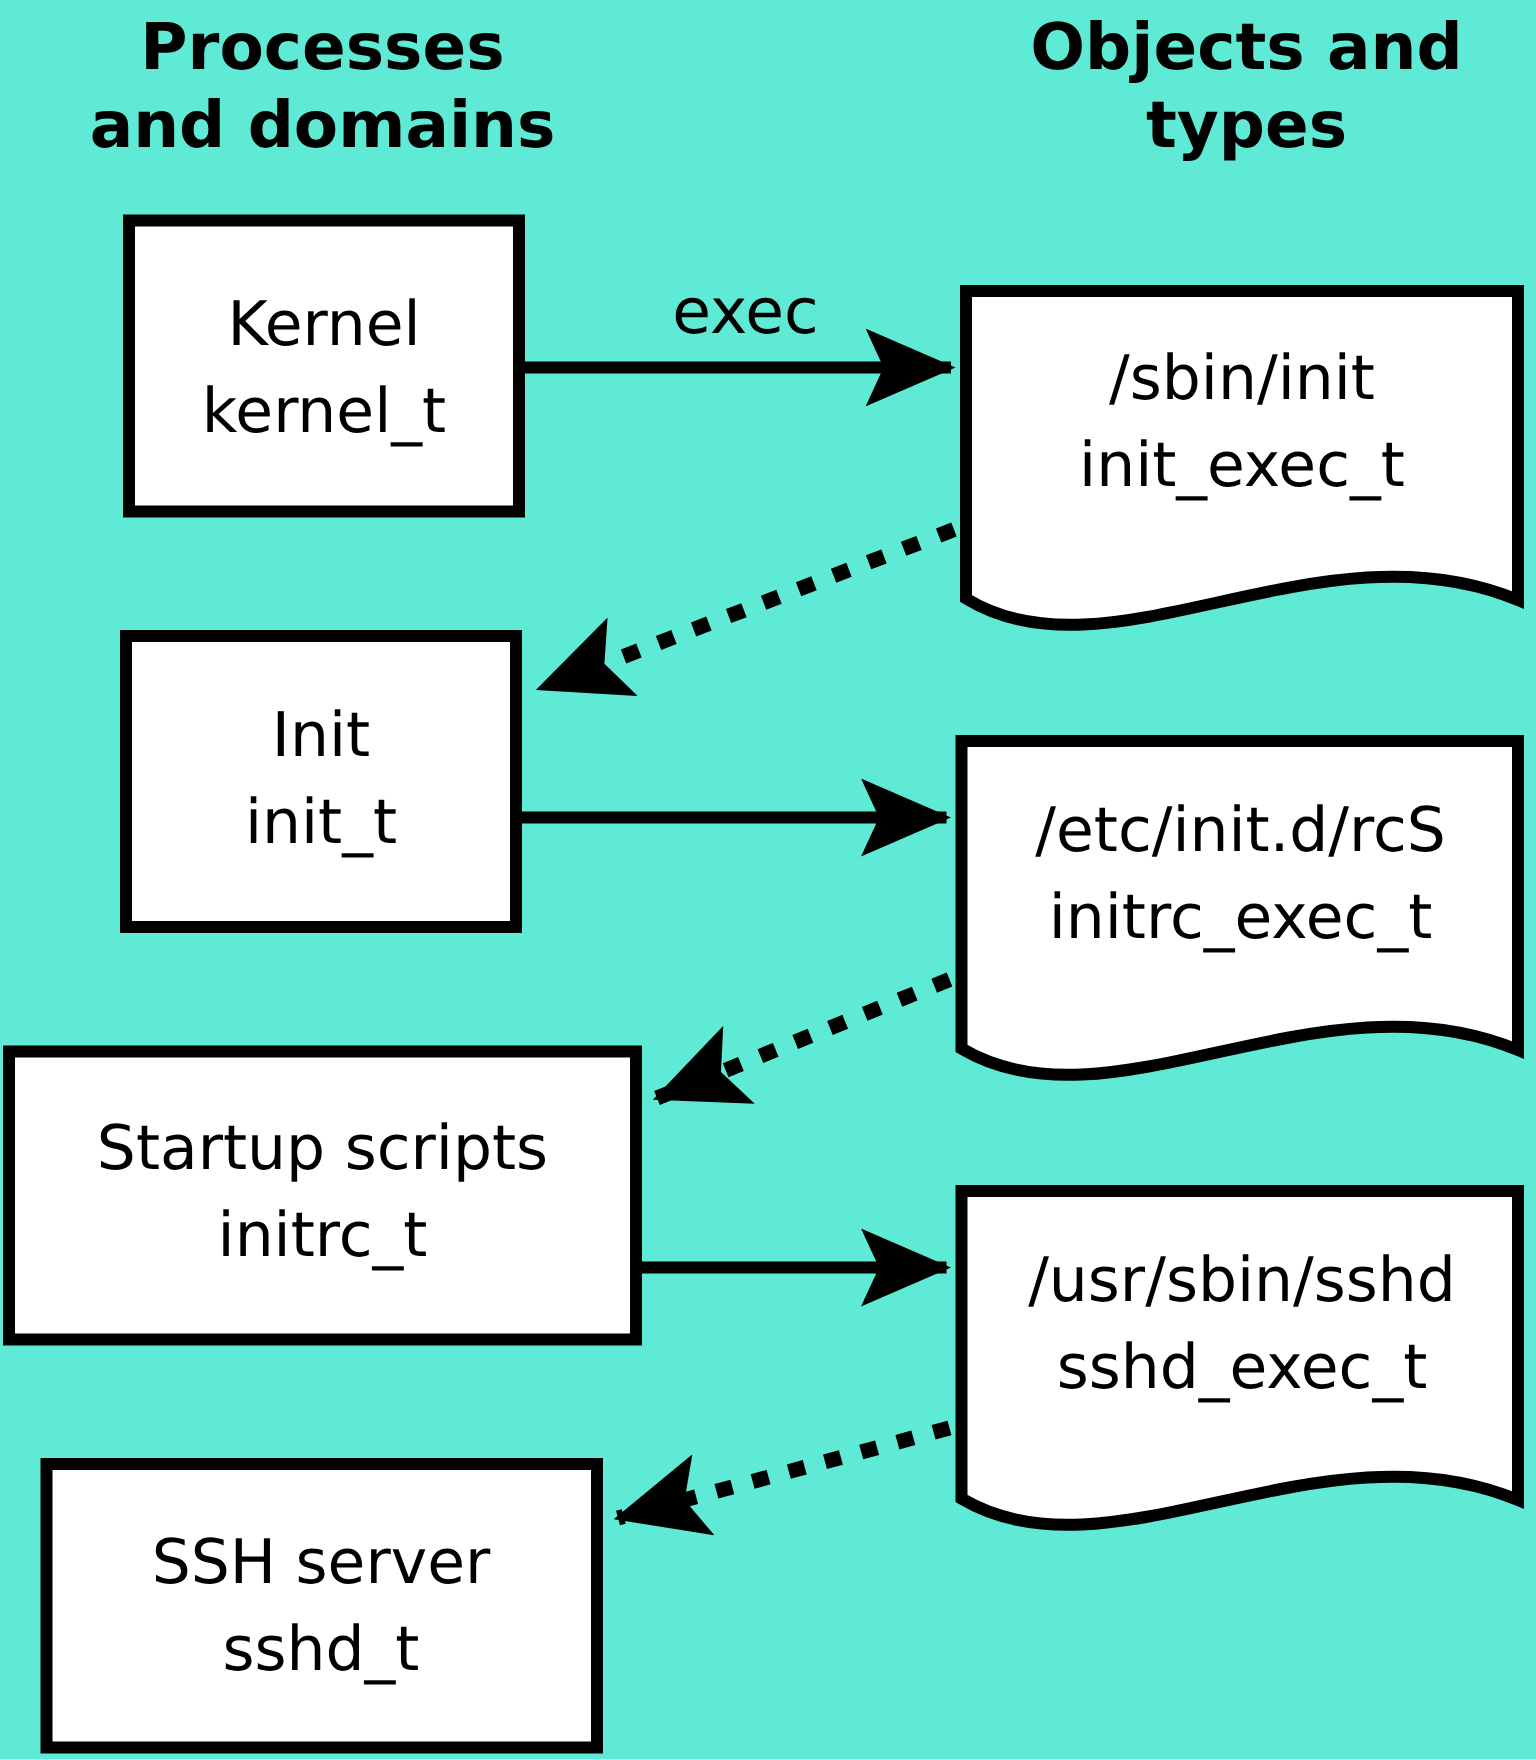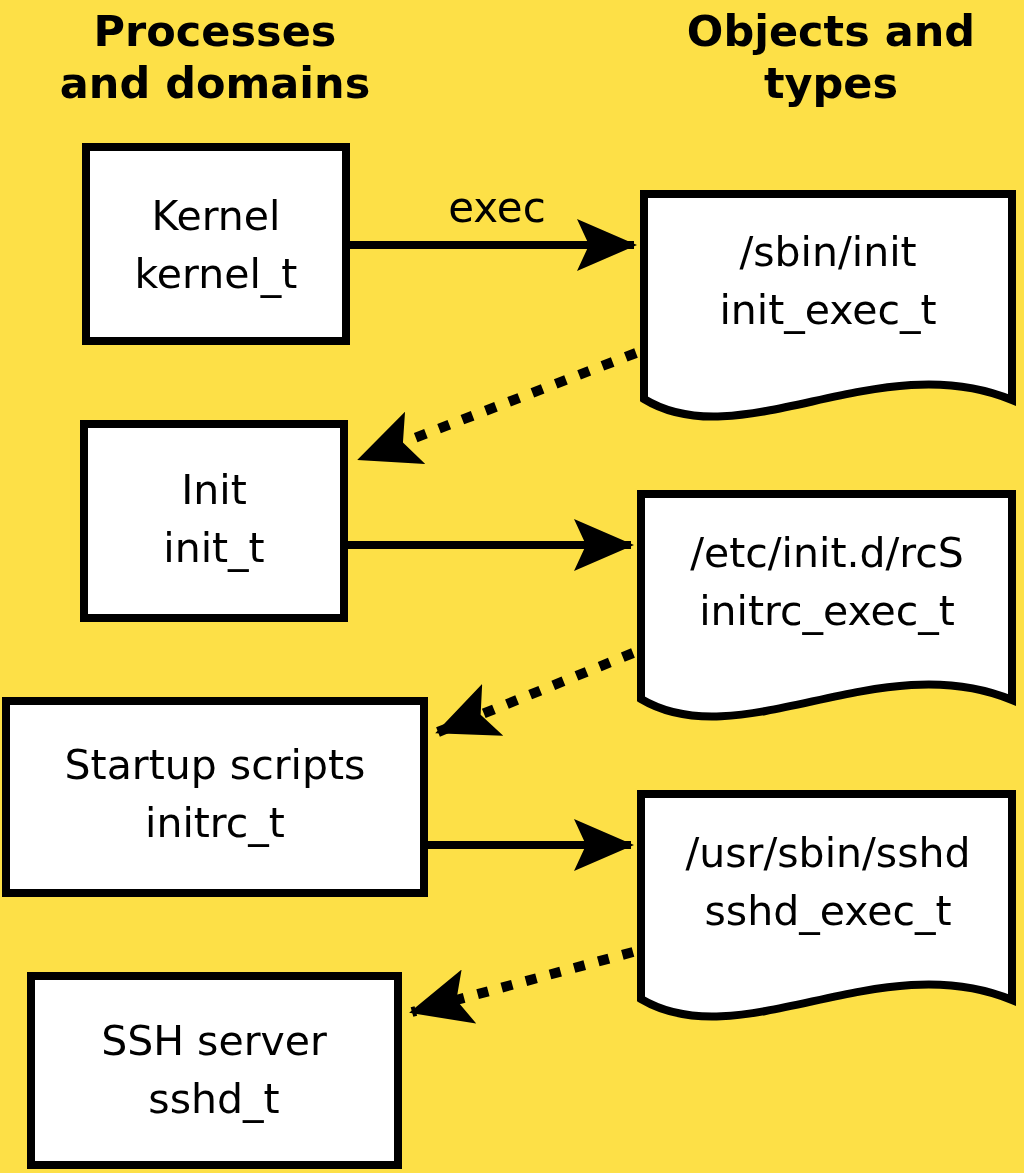--- a/index.html
+++ b/index.html
@@ -4,21 +4,21 @@
 <style>
   html, body {
     margin: 0;
     padding: 0;
     background: #ffffff;
   }
   #stage {
     position: relative;
     width: 1024px;
     height: 1173px;
-    background: #fde047;
+    background: #5eead4;
     overflow: hidden;
     font-family: "DejaVu Sans", sans-serif;
   }
   svg text {
     font-family: "DejaVu Sans", sans-serif;
     fill: #000000;
   }
   .col-title {
     font-size: 43px;
     font-weight: bold;

